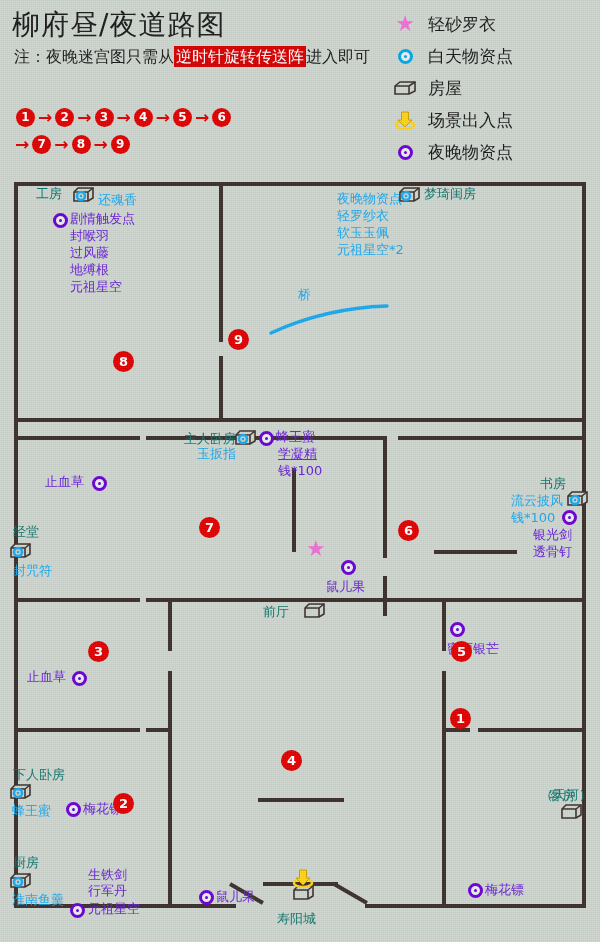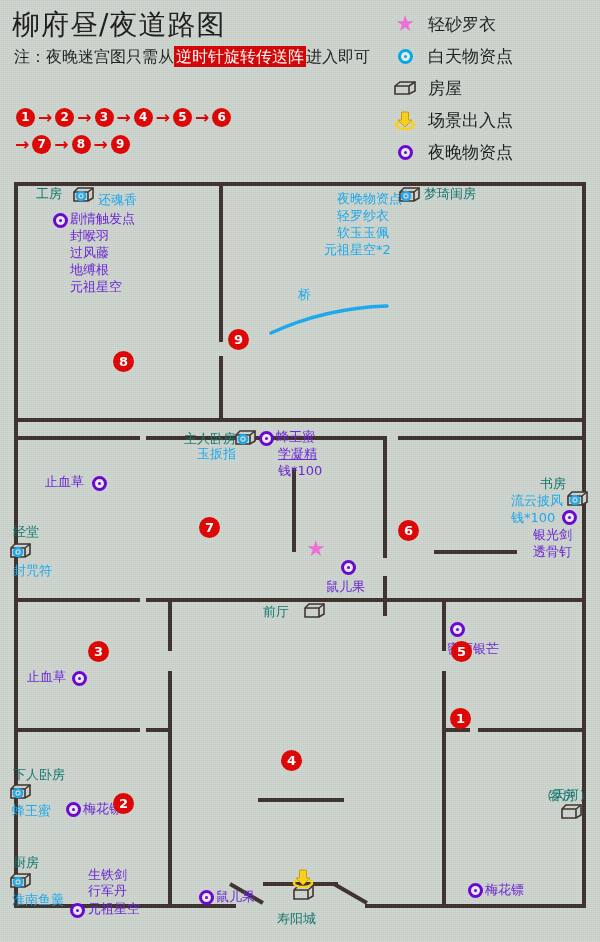--- a/index.html
+++ b/index.html
@@ -276,21 +276,21 @@
   <span class="pt dot-night" style="left:53px; top:35px;"></span>
   <div class="item-pp" style="left:70px; top:32px;">剧情触发点</div>
   <div class="item-pp" style="left:70px; top:49px;">封喉羽</div>
   <div class="item-pp" style="left:70px; top:66px;text-align:center;">过风藤</div>
   <div class="item-pp" style="left:70px; top:83px;">地缚根</div>
   <div class="item-pp" style="left:70px; top:100px;">元祖星空</div>
 
   <div class="item-cy" style="left:337px; top:12px;">夜晚物资点</div>
   <div class="item-cy" style="left:337px; top:29px;">轻罗纱衣</div>
   <div class="item-cy" style="left:337px; top:46px;">软玉玉佩</div>
-  <div class="item-cy" style="left:324px; top:63px;">元祖星空*2</div>
+  <div class="item-cy" style="left:337px; top:63px;">元祖星空*2</div>
   <div class="chest" style="left:398px; top:8px;">
     <svg width="26" height="17" viewBox="0 0 26 17">
       <path d="M2 6 L6 2 L21 2 L21 12 L16 15 L2 15 Z" fill="#ced5ce" stroke="#3b2f2b" stroke-width="1.6"></path>
       <path d="M2 6 L16 6 L16 15 M16 6 L21 2" fill="none" stroke="#3b2f2b" stroke-width="1.6"></path>
       <circle cx="8" cy="10" r="4" fill="none" stroke="#18a9f0" stroke-width="2.6"></circle>
       <circle cx="8" cy="10" r="1.3" fill="#18a9f0"></circle>
     </svg>
   </div>
   <div class="room-label" style="left:424px; top:7px;">梦琦闺房</div>
 

